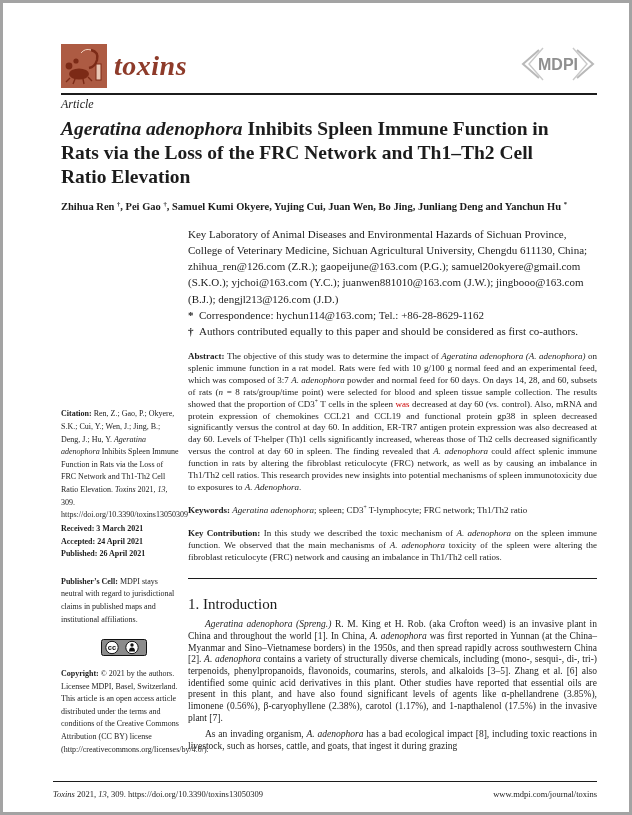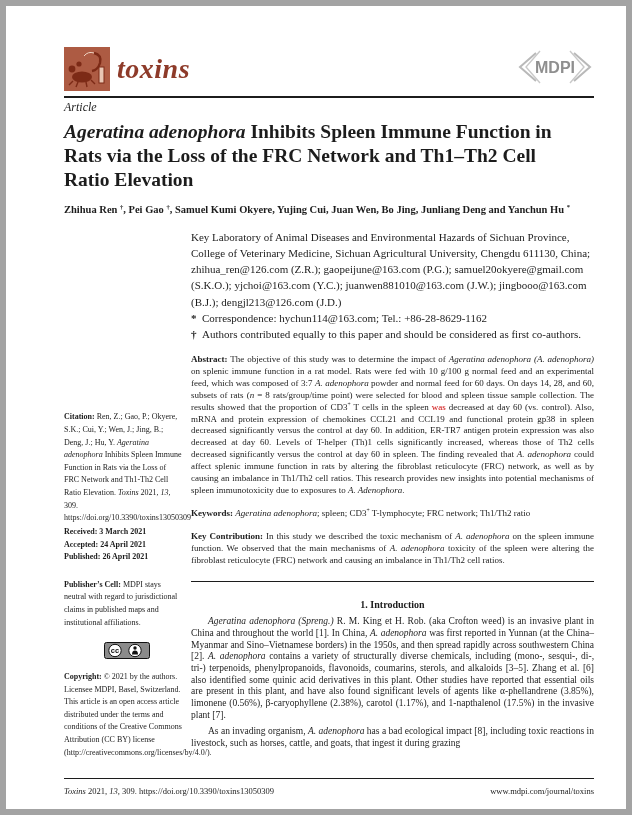--- a/index.html
+++ b/index.html
@@ -1,21 +1,21 @@
 <!DOCTYPE html>
 <html><head>
 <meta charset="utf-8">
 <style>
   html,body{margin:0;padding:0;background:#e9e9e9;}
   .page{
     position:relative;
     width:632px;height:815px;
     margin:0 auto;
     background:#ffffff;
-    border:6px solid #a3a3a3;
+    border:3px solid #a3a3a3;
     box-sizing:border-box;
     padding:40px 32px 0 58px;
     font-family:"Liberation Serif", serif;
     color:#1c1c1c;
     overflow:hidden;
   }
   
   .hdr{display:flex;align-items:center;justify-content:space-between;height:46px;}
   .brand{display:flex;align-items:center;gap:7px;}
   .brand-box{width:46px;height:44px;background:#ad5b43;display:block;}
@@ -37,29 +37,29 @@
   .cc-badge{margin-top:13px;display:block;margin-left:40px;}
   .copyright{margin-top:7px;}
   
   .affil{font-size:11px;line-height:1.46;}
   .affil-row{display:flex;}
   .affil-marker{flex:0 0 11px;font-weight:bold;}
   .abstract{font-size:9px;line-height:1.33;text-align:justify;margin-top:12px;}
   .keywords{font-size:9px;line-height:1.33;margin-top:11px;text-align:justify;}
   .keycontrib{font-size:9px;line-height:1.33;margin-top:11px;text-align:justify;}
   .sec-rule{border:none;border-top:1.2px solid #1c1c1c;margin:14px 0 0 0;}
-  .intro-h{font-size:10px;font-weight:bold;margin-top:17px;text-align:center;}
+  .intro-h{font-size:15px;font-weight:normal;margin-top:17px;}
   .para{font-size:9.5px;line-height:1.23;text-align:justify;margin-top:5px;text-indent:17px;}
   .para.first{margin-top:6px;}
   
   .rs-i{font-style:italic;}
   .rs-b{font-weight:bold;}
   .rs-red{color:#cc0000;}
   
-  .footer{position:absolute;left:58px;right:32px;bottom:13px;}
+  .footer{position:absolute;left:50px;right:32px;bottom:13px;}
   .footer-rule{border:none;border-top:1.4px solid #1c1c1c;margin:0;}
   .footer-row{display:flex;justify-content:space-between;font-size:8.5px;margin-top:7px;}
 </style>
 </head>
 <body>
 
 <div class="page">
 
   <div class="hdr">
     <div class="brand">

